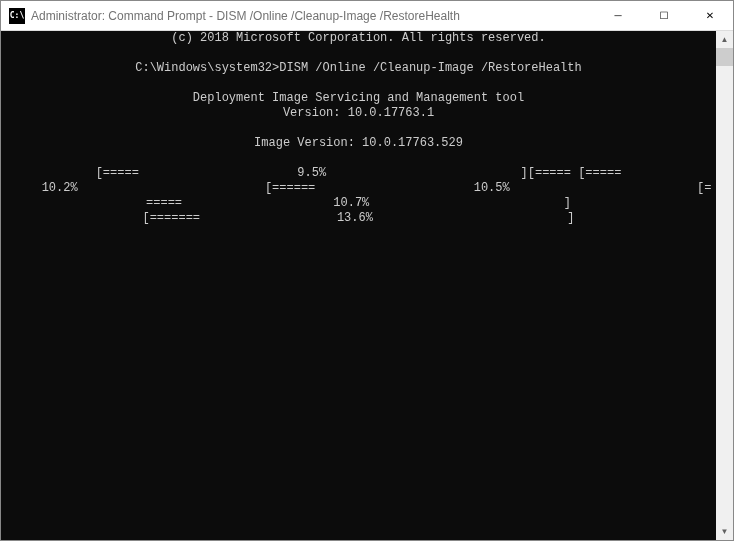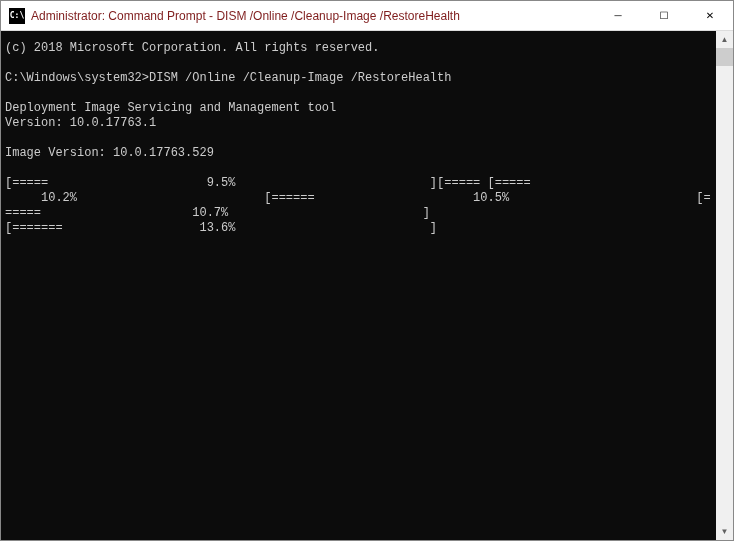--- a/index.html
+++ b/index.html
@@ -31,21 +31,21 @@
       display: inline-flex;
       align-items: center;
       justify-content: center;
       font-size: 8px;
       color: #fff;
       font-family: Consolas, monospace;
       font-weight: bold;
     }
     .title-text {
       font-size: 12px;
-      color: #7f1d1d;
+      color: #737373;
       flex: 1;
       white-space: nowrap;
       overflow: hidden;
     }
     .window-controls {
       display: flex;
       height: 100%;
     }
     .window-btn {
       width: 46px;
@@ -62,23 +62,24 @@
       height: calc(100% - 30px);
       background: #0c0c0c;
     }
     .terminal {
       flex: 1;
       background: #0c0c0c;
       color: #cccccc;
       font-family: Consolas, "Courier New", monospace;
       font-size: 12px;
       line-height: 15px;
-      padding: 10px 4px;
+      padding: 0 4px;
       white-space: pre;
       overflow: hidden;
+      text-align: center;
     }
     .scrollbar {
       width: 17px;
       background: #f0f0f0;
       position: relative;
     }
     .scroll-arrow {
       width: 17px;
       height: 17px;
       background: #f0f0f0;

